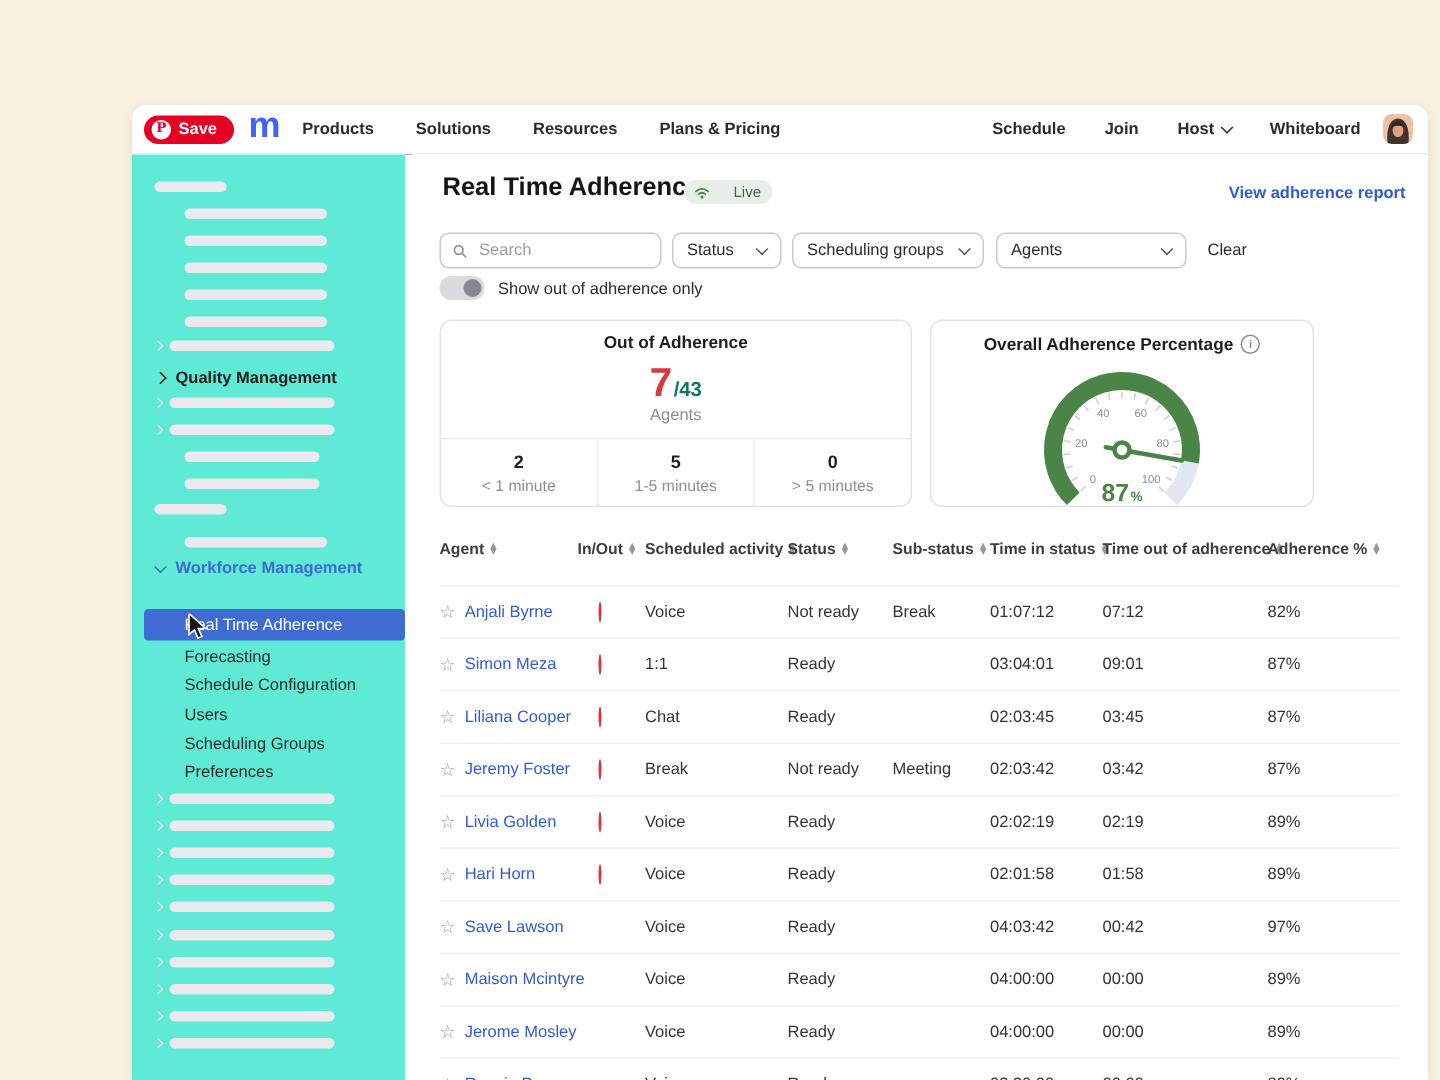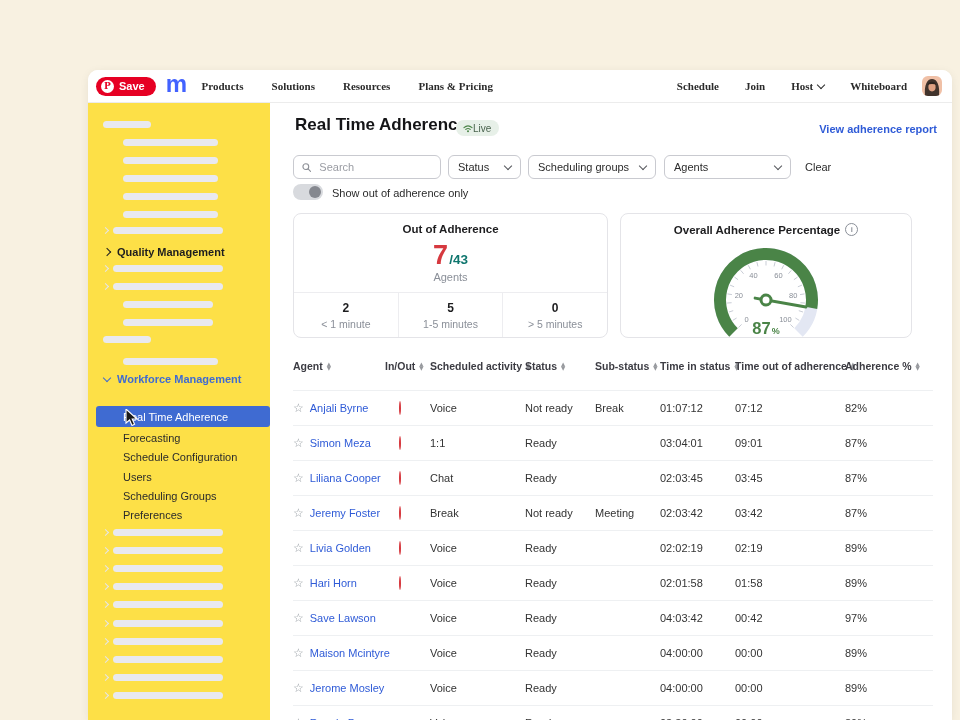--- a/index.html
+++ b/index.html
@@ -11,59 +11,59 @@
   .topnav{position:absolute;left:0;top:0;right:0;height:33px;border-bottom:1px solid #ececec;
           display:flex;align-items:center;padding:0 10px 0 8px;box-sizing:border-box;background:#fff;
           border-radius:10px 10px 0 0;}
   .save-btn{display:flex;align-items:center;gap:5px;background:var(--pinred);color:#fff;
             font-weight:700;font-size:11px;border-radius:11px;padding:3px 11px 3px 5px;cursor:pointer;}
   .pin-circle{width:13px;height:13px;background:#fff;color:var(--pinred);border-radius:50%;
               font-size:9px;font-weight:700;display:flex;align-items:center;justify-content:center;
               font-family:"DejaVu Serif",serif;}
   .logo{color:var(--logoblue);font-size:24px;font-weight:800;margin:0 16px 5px 10px;letter-spacing:-1.5px;cursor:pointer;}
   .nav-left,.nav-right{display:flex;align-items:center;}
-  .nav-item{font-size:11px;font-weight:600;color:#2b2b2b;margin-right:28px;display:flex;align-items:center;gap:5px;cursor:pointer;font-family:Liberation Serif, serif;}
+  .nav-item{font-size:11px;font-weight:600;color:#2b2b2b;margin-right:28px;display:flex;align-items:center;gap:5px;cursor:pointer;}
   .nav-right .nav-item{margin-right:0;margin-left:26px;}
   .spacer{flex:1;}
   .avatar{width:20px;height:20px;border-radius:6px;margin-left:15px;overflow:hidden;cursor:pointer;}
   .chev{width:5px;height:5px;border-right:1.5px solid currentColor;border-bottom:1.5px solid currentColor;display:inline-block;}
   .chev.d{transform:rotate(45deg);margin-top:-3px;}
   .chev.r{transform:rotate(-45deg);}
   
-  .sidebar{position:absolute;left:0;top:33px;bottom:0;width:182px;background:#fde047;border-right:5px solid #0f172a;}
+  .sidebar{position:absolute;left:0;top:33px;bottom:0;width:182px;background:#5eead4;border-right:5px solid #0f172a;}
   .sk{position:absolute;height:7px;border-radius:4px;background:#e9e9ef;}
   .sk-tick{position:absolute;width:4px;height:4px;border-right:1.5px solid #e4e4eb;border-bottom:1.5px solid #e4e4eb;transform:rotate(-45deg);}
   .cat{position:absolute;left:16px;height:14px;display:flex;align-items:center;gap:7px;
        font-size:11px;font-weight:700;color:#1d1d1f;cursor:pointer;white-space:nowrap;}
   .cat.blue{color:var(--accent);}
   .side-item{position:absolute;left:0;right:0;height:19px;display:flex;align-items:center;
              padding-left:35px;font-size:11px;color:#2b2b2b;cursor:pointer;box-sizing:border-box;white-space:nowrap;}
   .side-item.selected{background:var(--accent);color:#fff;left:8px;height:21px;padding-left:27px;border-radius:3px;}
   .cursor{position:absolute;z-index:6;}
   
   .main{position:absolute;left:182px;top:33px;right:0;bottom:0;background:#fff;overflow:hidden;}
   .page-title{position:absolute;left:25px;top:12px;margin:0;font-size:17px;font-weight:700;color:#151517;}
-  .live-badge{position:absolute;left:186px;top:17px;display:inline-flex;align-items:center;gap:0;
+  .live-badge{position:absolute;left:186px;top:17px;display:inline-flex;align-items:center;gap:16px;
               background:#e7f0e8;border-radius:9px;padding:2.5px 8px 2.5px 7px;font-size:10px;color:#49624d;}
   .report-link{position:absolute;right:15px;top:20px;font-size:11px;font-weight:700;color:var(--link);cursor:pointer;text-decoration:none;}
   .search{position:absolute;left:23px;top:52px;width:148px;height:24px;border:1px solid #c9cad0;border-radius:6px;
           box-sizing:border-box;display:flex;align-items:center;gap:6px;padding:0 8px;background:#fff;}
   .search input{border:none;outline:none;width:100%;font-size:11px;color:#333;background:transparent;font-family:inherit;}
   .search input::placeholder{color:#9a9ca3;}
   .select{position:absolute;top:52px;height:24px;border:1px solid #c9cad0;border-radius:6px;box-sizing:border-box;
           display:flex;align-items:center;justify-content:space-between;padding:0 9px;font-size:11px;color:#2b2b2b;cursor:pointer;background:#fff;}
   .select .chev{color:#55575c;margin-top:-2px;transform:rotate(45deg);}
   .clear-btn{position:absolute;left:535px;top:58px;font-size:11px;color:#2b2b2b;cursor:pointer;}
   .toggle{position:absolute;left:23px;top:81px;width:30px;height:16px;border-radius:8px;background:#d8dade;cursor:pointer;}
   .toggle::after{content:"";position:absolute;right:2px;top:2px;width:12px;height:12px;border-radius:50%;background:#85888f;}
   .toggle-label{position:absolute;left:62px;top:84px;font-size:11px;color:#2b2b2b;}
   
   .card{position:absolute;top:110px;height:125px;border:1px solid #e4e4e8;border-radius:8px;background:#fff;box-sizing:border-box;overflow:hidden;}
   .card-ooa{left:23px;width:315px;}
-  .card-gauge{left:350px;width:292px;}
+  .card-gauge{left:350px;width:256px;}
   .card-title{margin-top:9px;display:flex;justify-content:center;align-items:center;gap:5px;
               font-size:11.5px;font-weight:700;color:#1d1d1f;}
   .ooa-num{display:flex;justify-content:center;align-items:flex-end;gap:1px;margin-top:3px;height:30px;}
   .ooa-count{font-size:27px;font-weight:700;color:var(--red);line-height:26px;}
   .ooa-total{font-size:13.5px;font-weight:700;color:#0f766e;margin-bottom:1px;}
   .ooa-unit{text-align:center;font-size:11px;color:#8a8f98;margin-top:3px;}
   .ooa-breakdown{position:absolute;left:0;right:0;top:78px;bottom:0;border-top:1px solid #ededf0;display:flex;}
   .bd-cell{flex:1;display:flex;flex-direction:column;align-items:center;justify-content:center;gap:3px;}
   .bd-cell + .bd-cell{border-left:1px solid #ededf0;}
   .bd-val{font-size:12px;font-weight:700;color:#1d1d1f;}

